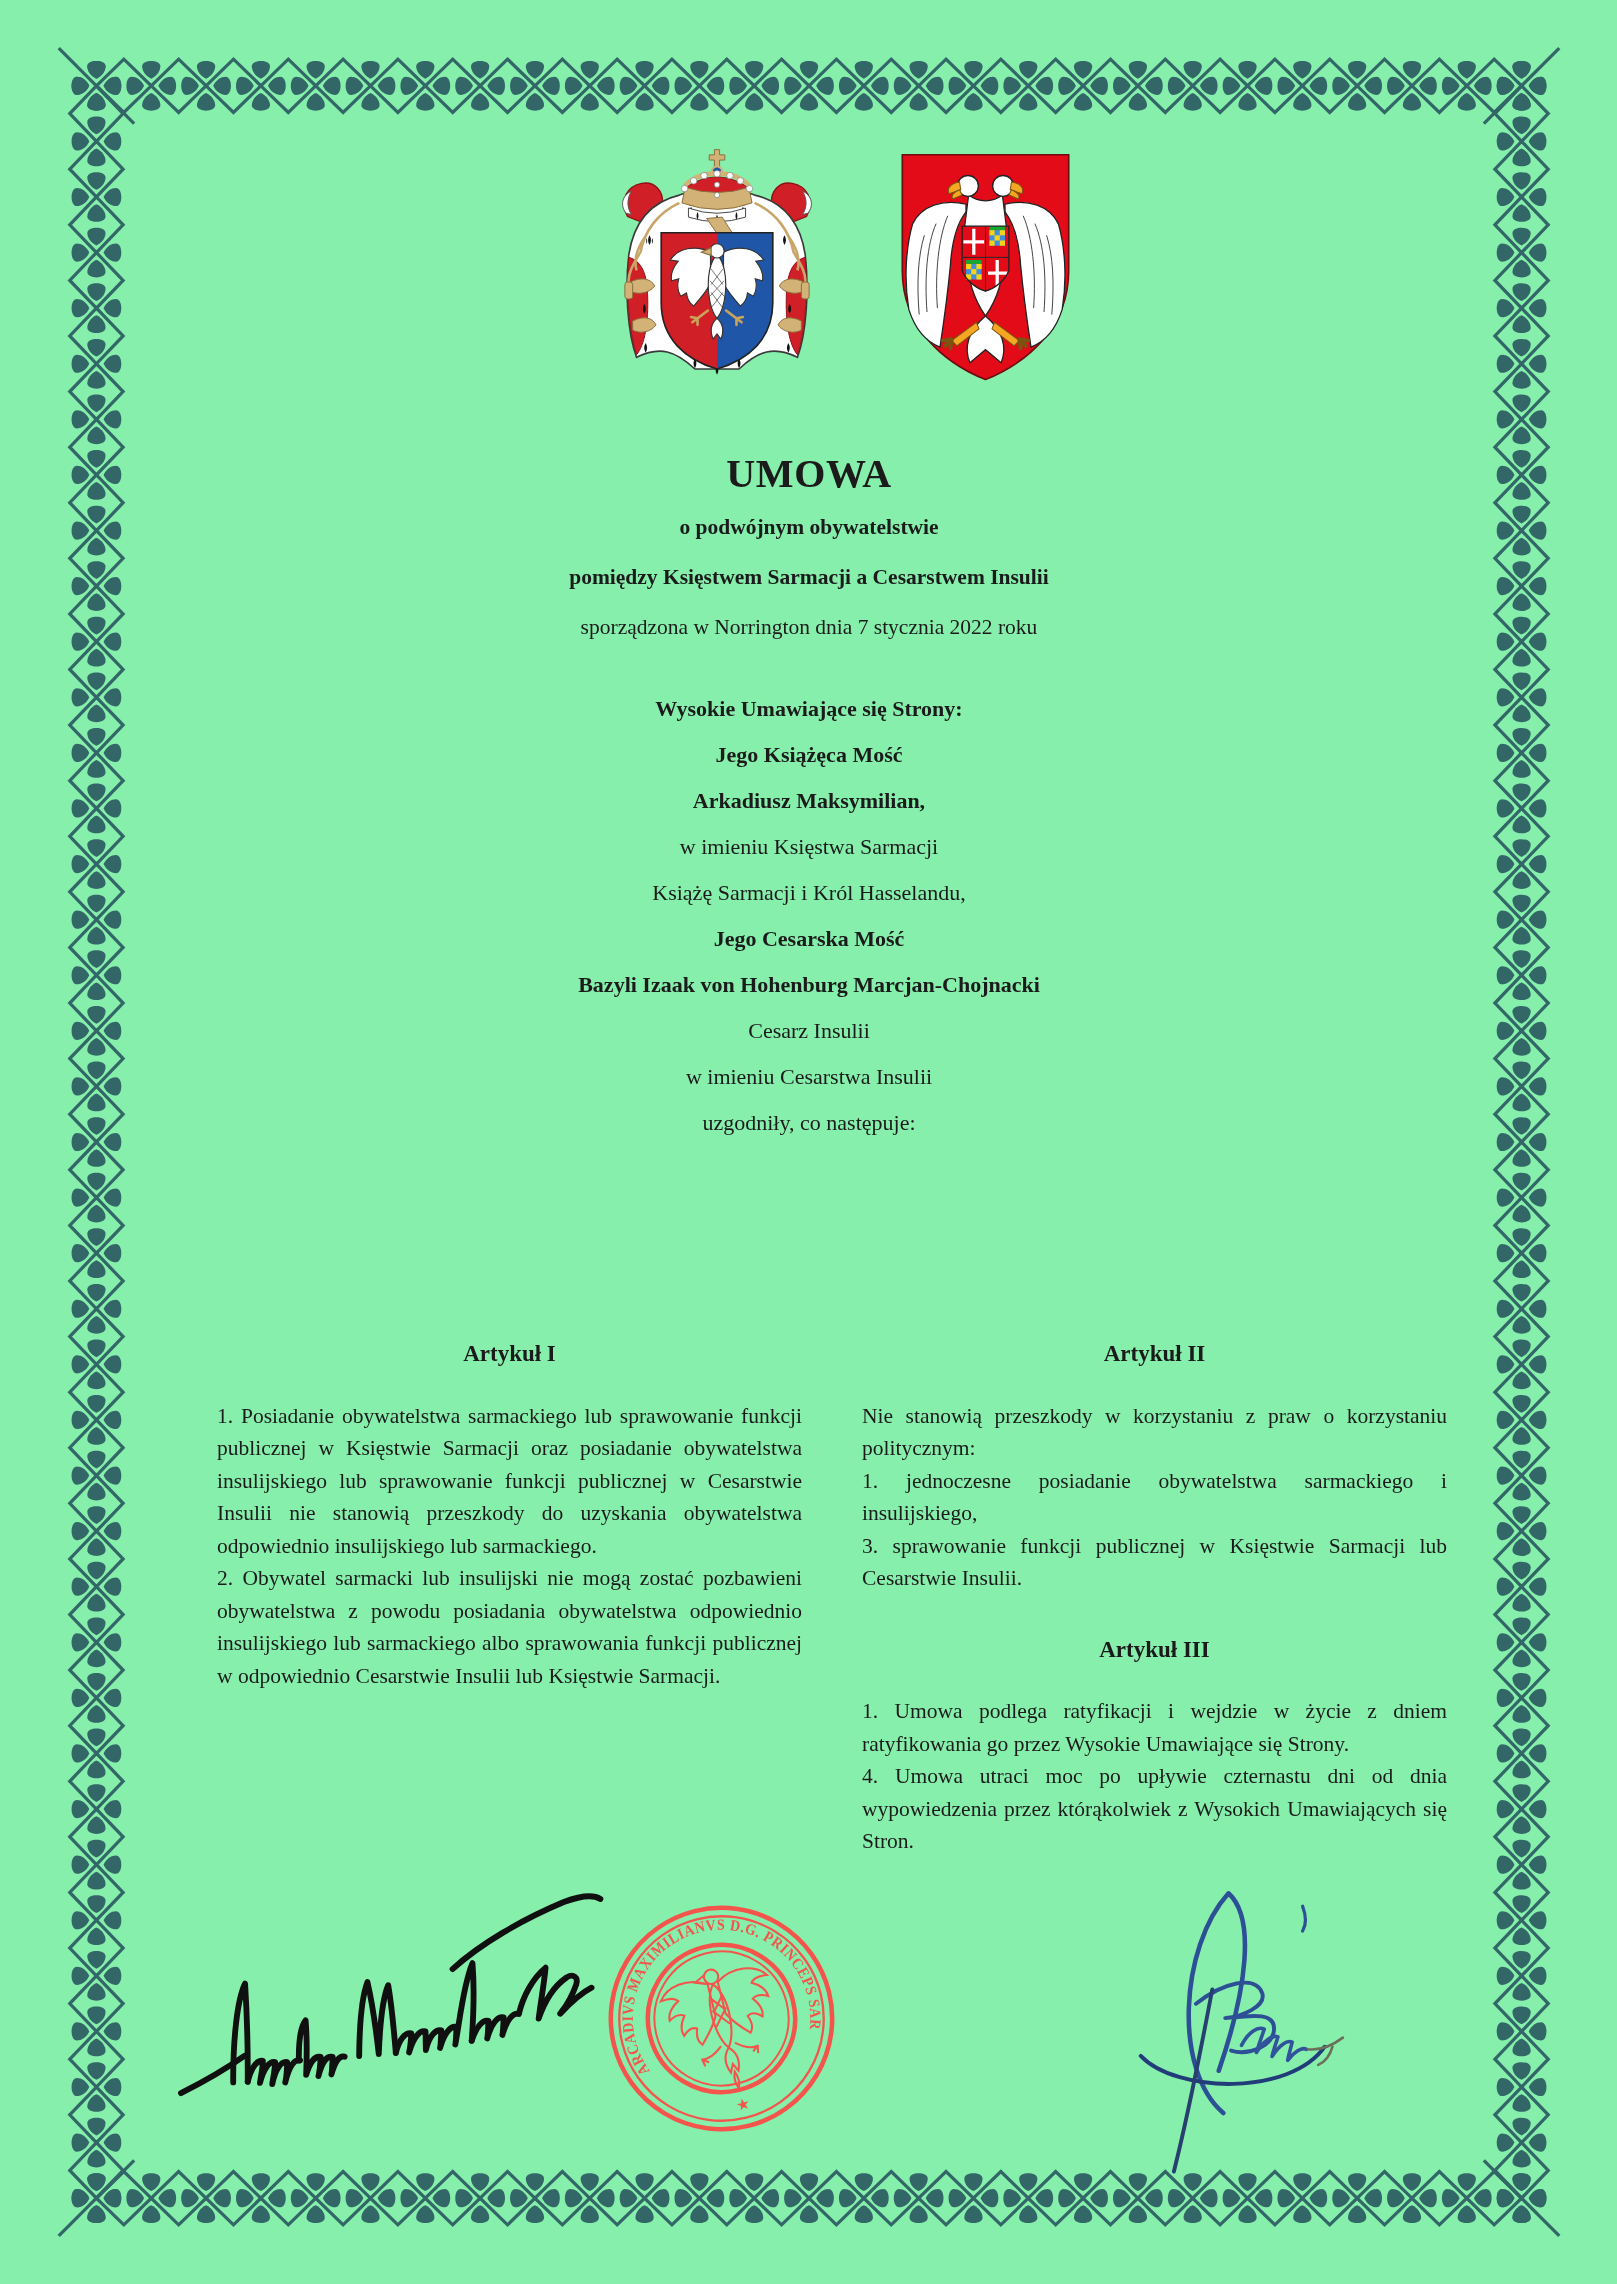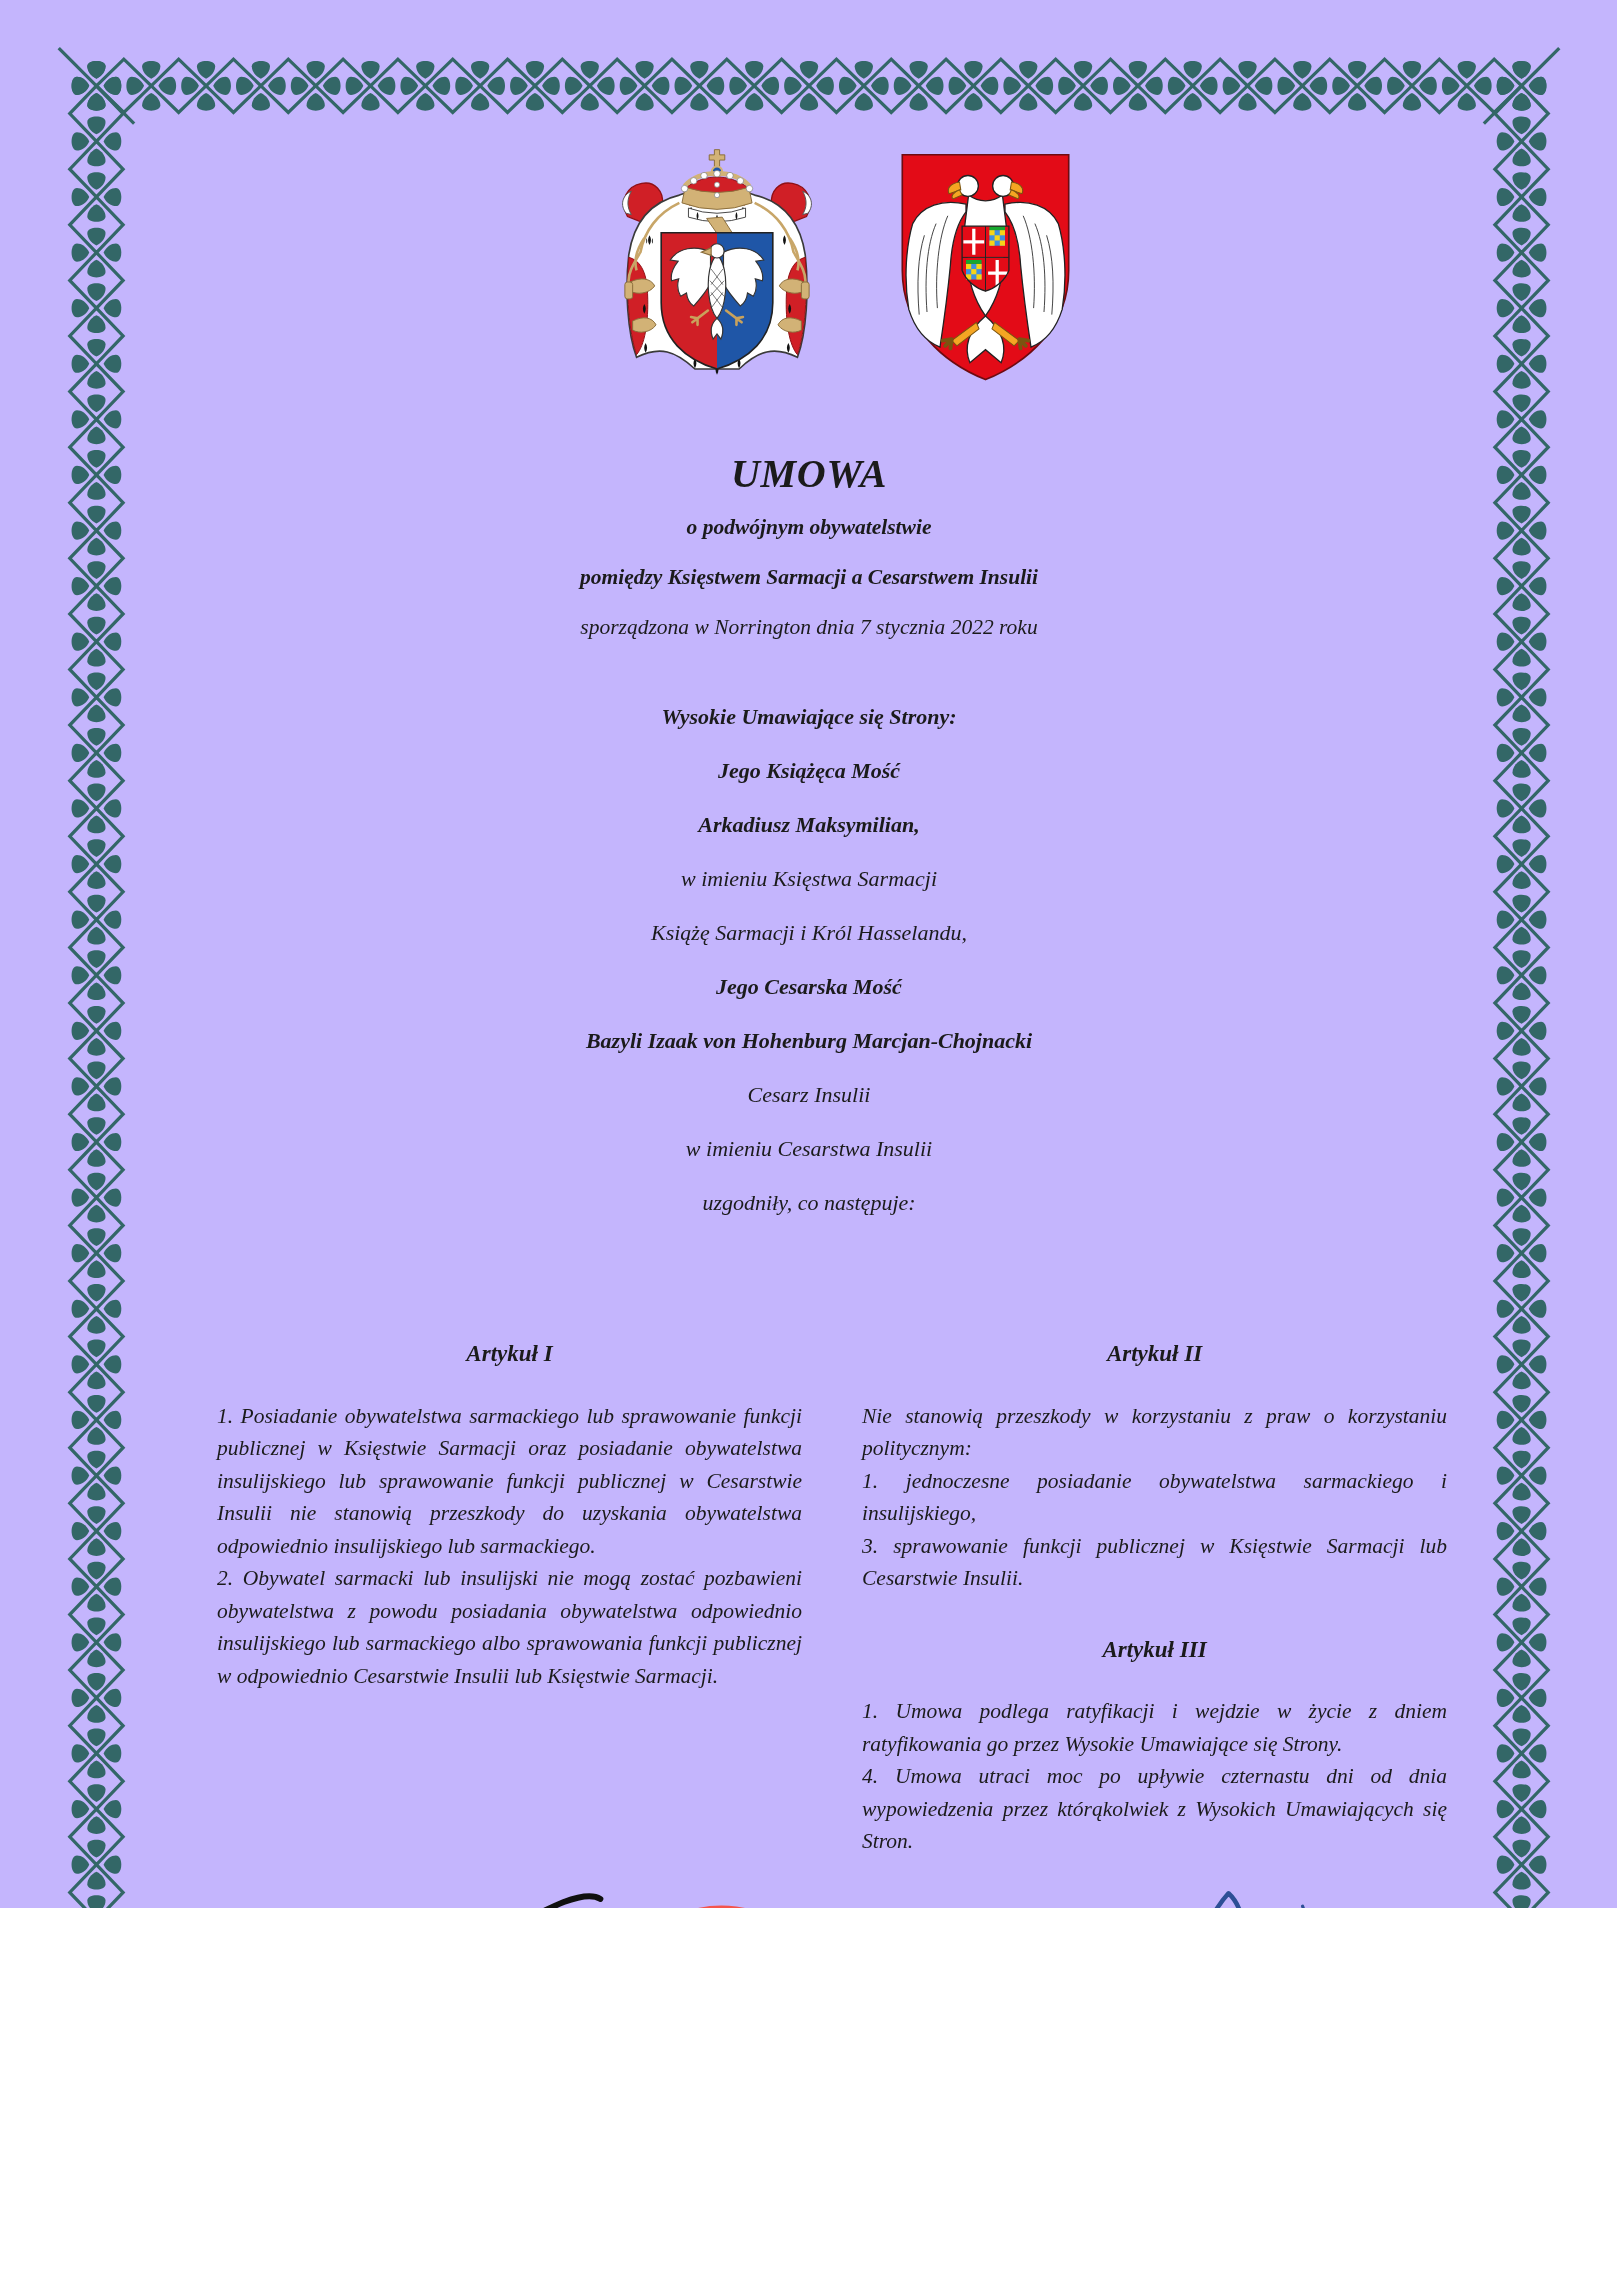--- a/index.html
+++ b/index.html
@@ -1,36 +1,35 @@
 <!DOCTYPE html>
 <html lang="pl" style="font-size:10.4px"><head>
 <meta charset="utf-8">
 <style>
   html,body{margin:0;padding:0;background:#ffffff;}
   .page{
     position:relative;
-    width:1618px;height:1908px;
-    background:#c4b5fd;
+    width:1618px;height:2284px;
+    background:#86efac;
     font-family:"Liberation Serif", serif;
     color:#1b1b1b;
     overflow:hidden;
-    font-style:italic;
   }
   .border-svg{position:absolute;left:0;top:0;width:1618px;height:2284px;pointer-events:none;}
   .arms-row{
     position:absolute;top:148px;left:0;width:100%;
     display:flex;justify-content:center;align-items:flex-start;gap:62px;
     padding-left:73px;box-sizing:border-box;
   }
   .title-block{position:absolute;top:447px;left:0;width:100%;text-align:center;}
   .title-block h1{margin:0;font-size:40px;line-height:53px;font-weight:bold;letter-spacing:0.7px;}
   .sub{margin:4px;font-size:21.5px;line-height:46px;font-weight:bold;}
   .sub.normal{font-weight:normal;font-size:21.5px;}
   .preamble{position:absolute;top:686px;left:0;width:100%;text-align:center;font-size:22px;line-height:46px;}
-  .preamble p{margin:8px;}
+  .preamble p{margin:0;}
   .preamble .b{font-weight:bold;}
   .preamble .gap{margin-top:46px;}
   .articles{
     position:absolute;top:1338px;left:217px;width:1230px;
     display:flex;gap:60px;
   }
   .col{flex:1 1 0;min-width:0;}
   .col h2{margin:0 0 29px 0;font-size:23px;line-height:32.5px;font-weight:bold;text-align:center;}
   .col h2.later{margin-top:39px;}
   .col p{margin:0;font-size:21.5px;line-height:32.5px;text-align:justify;}

